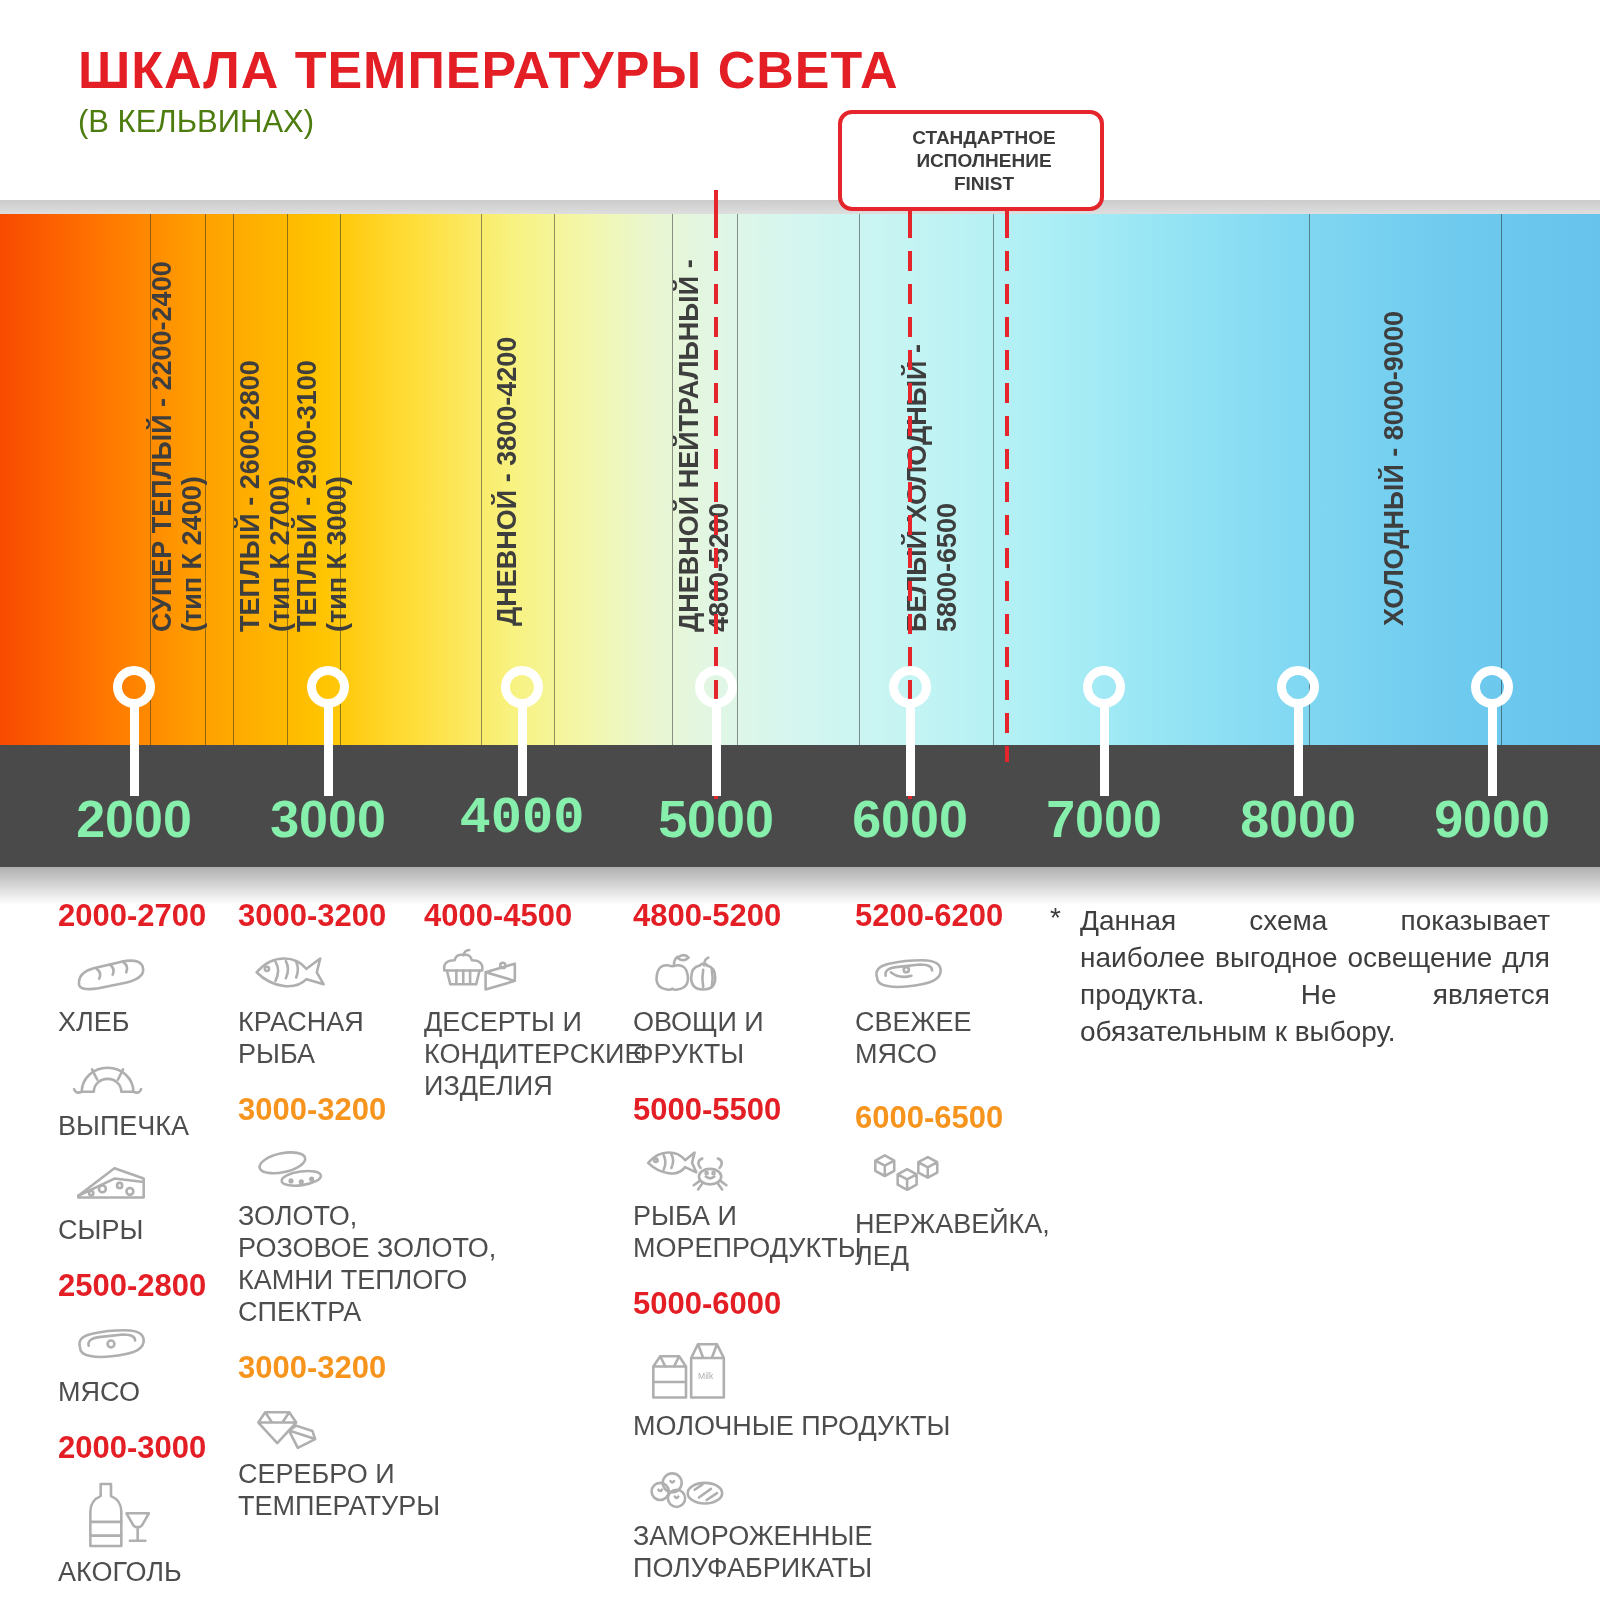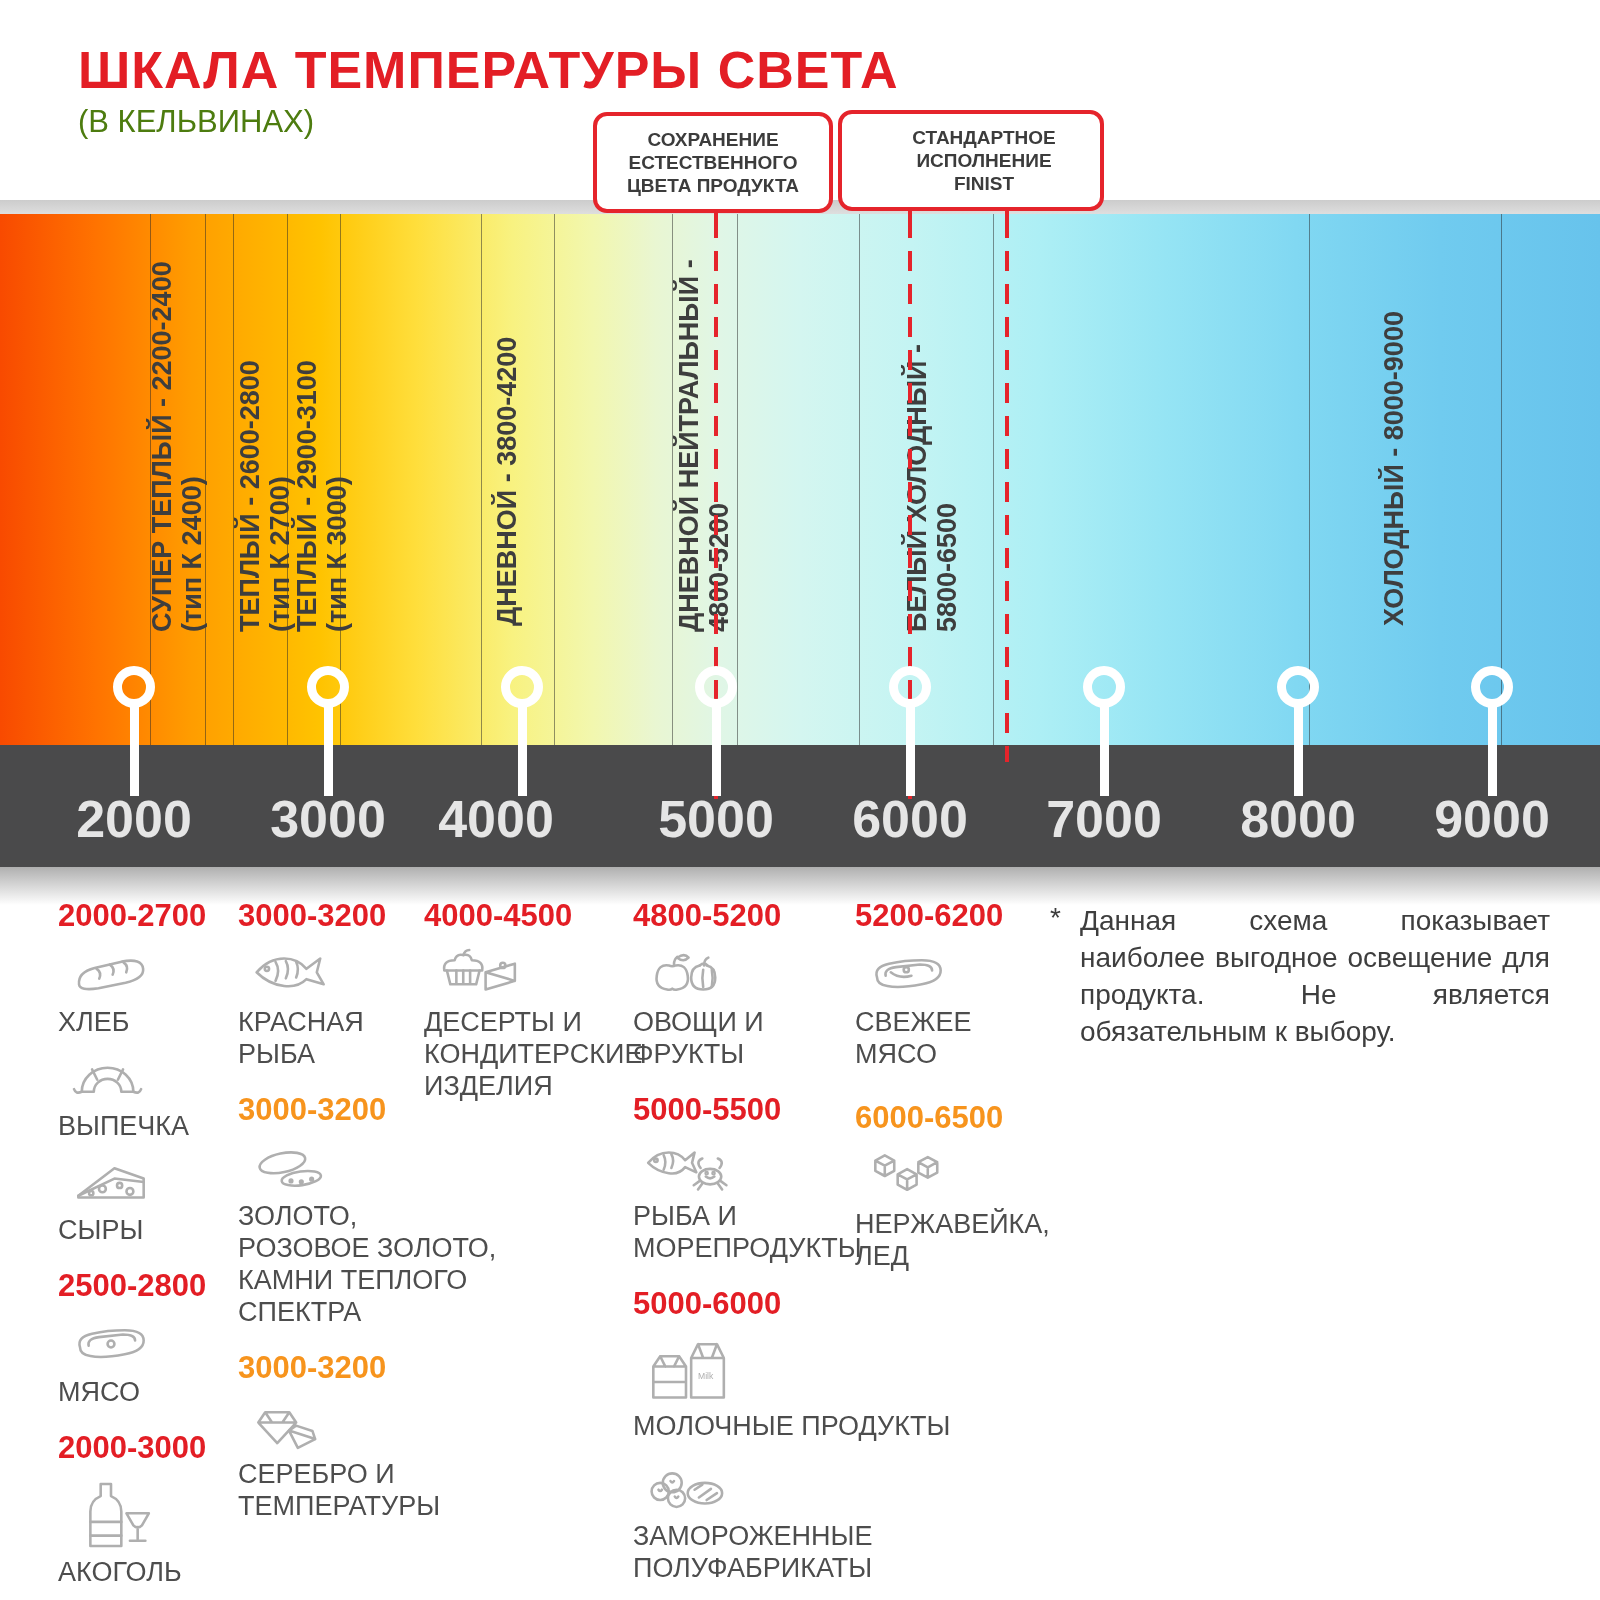--- a/index.html
+++ b/index.html
@@ -29,21 +29,21 @@
   .dash{position:absolute;width:4px;z-index:4;
         background:repeating-linear-gradient(180deg,#E5242B 0 20px,rgba(0,0,0,0) 20px 33px);}
   .bandlabel{position:absolute;transform:rotate(-90deg);transform-origin:0 0;
              font-size:27px;font-weight:bold;color:#3E3E3E;line-height:30px;
              white-space:pre;z-index:3;}
 
   
   .pinring{position:absolute;width:24px;height:24px;border:9px solid #ffffff;border-radius:50%;z-index:7;top:666px;}
   .pinstem{position:absolute;width:9px;top:702px;height:94px;background:#ffffff;z-index:6;}
   .darkbar{position:absolute;left:0;top:745px;width:1600px;height:122px;background:#4A4A4B;}
-  .tick{position:absolute;top:44px;transform:translateX(-50%);font-size:52px;font-weight:bold;color:#e5e5e5;}
+  .tick{position:absolute;top:44px;transform:translateX(-50%);font-size:52px;font-weight:bold;color:#86efac;}
   .barshadow{position:absolute;left:0;top:867px;width:1600px;height:38px;
              background:linear-gradient(180deg,rgba(110,110,110,0.55),rgba(255,255,255,0));}
 
   
   .col{position:absolute;top:898px;}
   .range{font-size:31px;font-weight:bold;margin:0 0 12px 0;}
   .range.red{color:#E31E25;}
   .range.orange{color:#F7941D;}
   .grp{margin:0;}
   .grp + .grp{margin-top:22px;}
@@ -63,23 +63,20 @@
 
 <div class="stage">
 
   <div class="title">ШКАЛА ТЕМПЕРАТУРЫ СВЕТА</div>
   <div class="subtitle">(В КЕЛЬВИНАХ)</div>
 
   <div class="stem" style="left:714px;top:190px;height:30px;"></div>
   <div class="stem" style="left:908px;top:192px;height:28px;"></div>
   <div class="stem" style="left:1005px;top:192px;height:28px;"></div>
 
-  <div class="callout co1">СОХРАНЕНИЕ
-ЕСТЕСТВЕННОГО
-ЦВЕТА ПРОДУКТА</div>
   <div class="callout co2">СТАНДАРТНОЕ
 ИСПОЛНЕНИЕ
 FINIST</div>
 
   <div class="topshadow"></div>
 
   <div class="band">
     <div class="gridline" style="left:150px;"></div>
     <div class="gridline" style="left:205px;"></div>
     <div class="gridline" style="left:233px;"></div>
@@ -125,21 +122,21 @@
   <div class="pinring" style="left:1083px;"></div>
   <div class="pinstem" style="left:1099.5px;"></div>
   <div class="pinring" style="left:1277px;"></div>
   <div class="pinstem" style="left:1293.5px;"></div>
   <div class="pinring" style="left:1471px;"></div>
   <div class="pinstem" style="left:1487.5px;"></div>
 
   <div class="darkbar">
     <div class="tick" style="left:134px;">2000</div>
     <div class="tick" style="left:328px;">3000</div>
-    <div class="tick" style="left:496px;">4000</div>
+    <div class="tick" style="left:522px;font-family:Liberation Mono, monospace;">4000</div>
     <div class="tick" style="left:716px;text-align:right;">5000</div>
     <div class="tick" style="left:910px;">6000</div>
     <div class="tick" style="left:1104px;">7000</div>
     <div class="tick" style="left:1298px;">8000</div>
     <div class="tick" style="left:1492px;">9000</div>
   </div>
   <div class="barshadow"></div>
 
   <div class="col" style="left:58px;width:180px;">
     <div class="grp">

